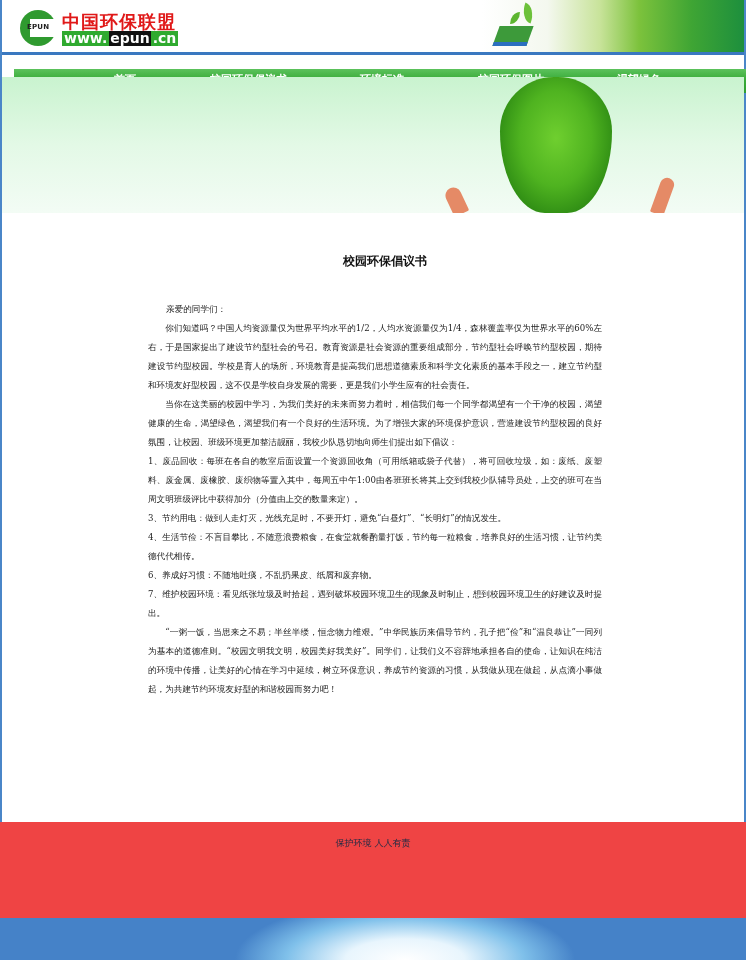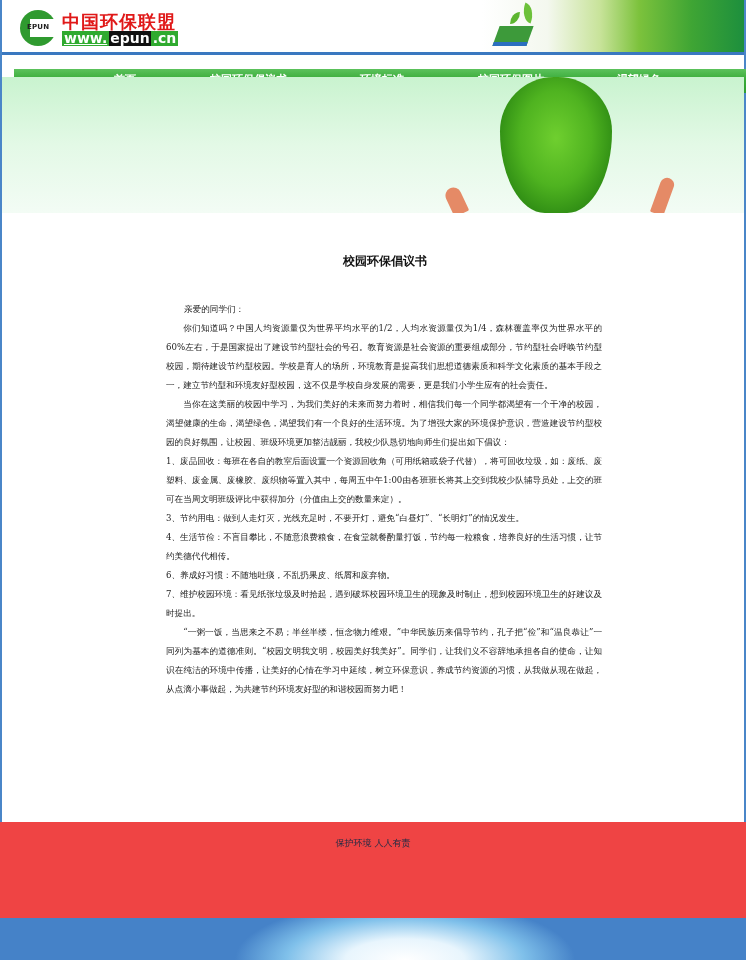--- a/index.html
+++ b/index.html
@@ -11,21 +11,21 @@
 
   
   .header { position: absolute; left: 0; top: 0; width: 742px; height: 52px; background: #fff; overflow: hidden; }
   .logo { position: absolute; left: 18px; top: 10px; width: 170px; height: 36px; }
   .logo-c { position: absolute; left: 0; top: 0; width: 36px; height: 36px; border-radius: 50%;
             background: #2f9a2f; }
   .logo-c::after { content: ""; position: absolute; left: 10px; top: 9px; width: 26px; height: 18px; background: #fff; }
   .logo-epun { position: absolute; left: 7px; top: 13px; font: bold 7px "DejaVu Sans", sans-serif; color: #222; z-index: 2; letter-spacing: 0.2px; }
   .logo-cn { position: absolute; left: 42px; top: 0; font: bold 18px "DejaVu Sans", sans-serif; color: #e01818; letter-spacing: 1px; white-space: nowrap; }
   .logo-url { position: absolute; left: 42px; top: 21px; height: 15px; display: flex; font: bold 14px "DejaVu Sans", sans-serif; line-height: 15px; }
-  .logo-url .w { background: #2faa2f; color: #fff; padding: 0 2px; text-decoration: underline; }
+  .logo-url .w { background: #2faa2f; color: #fff; padding: 0 2px; }
   .logo-url .e { background: #111; color: #fff; padding: 0 1px; }
   .logo-url .c { background: #2faa2f; color: #fff; padding: 0 2px; }
 
   .hdr-art { position: absolute; left: 480px; top: 0; width: 262px; height: 52px;
              background: linear-gradient(90deg, #fff 0%, #f4f8ef 25%, #c8e39a 45%, #7cc23c 60%, #3fa534 80%, #1d8f3d 100%); }
   .book { position: absolute; left: 14px; top: 26px; width: 34px; height: 20px; background: #3d9a3a;
           transform: skewX(-20deg); border-bottom: 4px solid #2b6fbf; }
   .leaf1 { position: absolute; left: 40px; top: 4px; width: 12px; height: 18px; background: #6cc13a; border-radius: 0 100% 0 100%; transform: rotate(20deg); }
   .leaf2 { position: absolute; left: 28px; top: 12px; width: 10px; height: 12px; background: #5db630; border-radius: 100% 0 100% 0; }
 
@@ -41,21 +41,21 @@
             background: linear-gradient(180deg, #c9f3cf 0%, #e3f9e6 50%, #f3fcf5 100%); overflow: hidden; }
   .tree { position: absolute; left: 498px; top: 0; width: 112px; height: 136px;
           background: radial-gradient(ellipse at 50% 45%, #6fcf2f 0%, #4fb320 45%, #2f8d14 75%, #23700f 100%);
           border-radius: 48% 48% 40% 40% / 40% 40% 60% 60%; }
   .hand-l { position: absolute; left: 446px; top: 110px; width: 16px; height: 28px; background: #e58a66; border-radius: 10px 10px 2px 2px; transform: rotate(-25deg); }
   .hand-r { position: absolute; left: 654px; top: 100px; width: 14px; height: 38px; background: #e58a66; border-radius: 10px 10px 2px 2px; transform: rotate(20deg); }
 
   
   .article { position: absolute; left: 146px; top: 253px; width: 454px; color: #222; }
   .article h1 { text-align: center; font-size: 12px; font-weight: bold; margin-bottom: 30px; margin-left: 20px; color: #111; }
-  .article p { font-size: 8.6px; line-height: 19px; text-align: justify; margin-left: 18px; }
+  .article p { font-size: 8.6px; line-height: 19px; text-align: justify; }
   .article p.indent { text-indent: 2em; }
   .article p.salutation { padding-left: 18px; }
 
   
   .footer { position: absolute; left: 0; top: 822px; width: 746px; height: 96px; background: #ef4444; }
   .footer-text { position: absolute; left: 0; width: 746px; top: 15px; text-align: center; font-size: 9px; color: #1a2a44; }
   .bottom-glow { position: absolute; left: 0; top: 918px; width: 746px; height: 42px;
                  background: radial-gradient(ellipse 170px 60px at 405px 42px, #ffffff 0%, #e8f5fd 35%, #7fc0ea 70%, #4582c8 100%); }
   .watermark { position: absolute; right: 6px; top: 932px; font: 14px "DejaVu Sans", sans-serif; color: rgba(120,140,170,0.75); margin-top: 43px; }
 </style>

